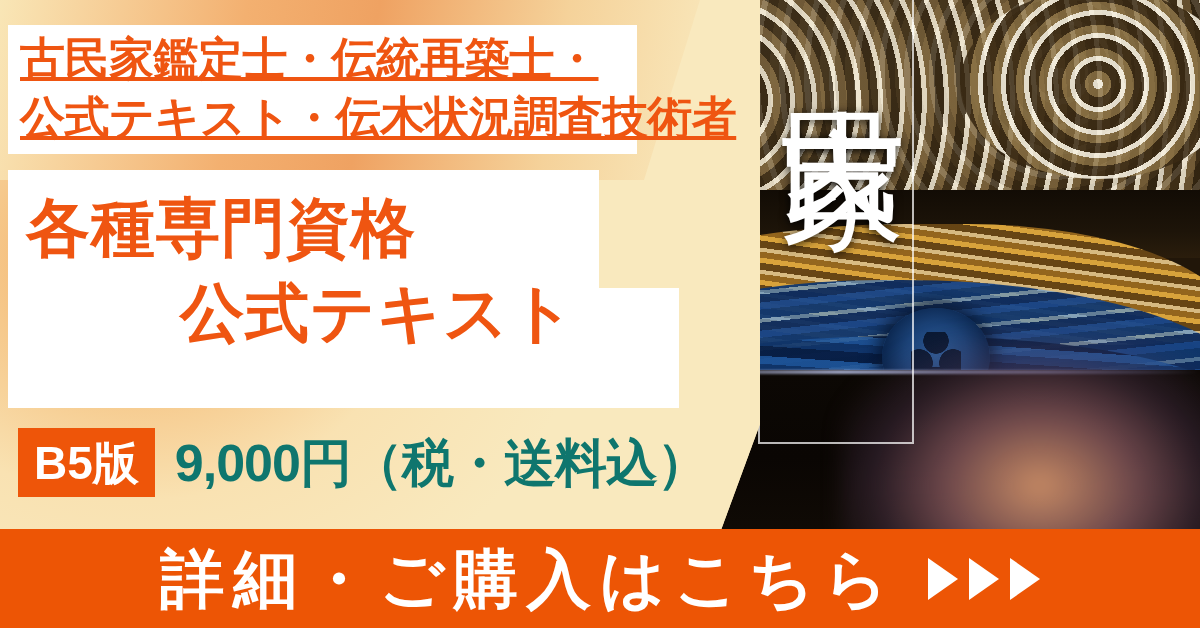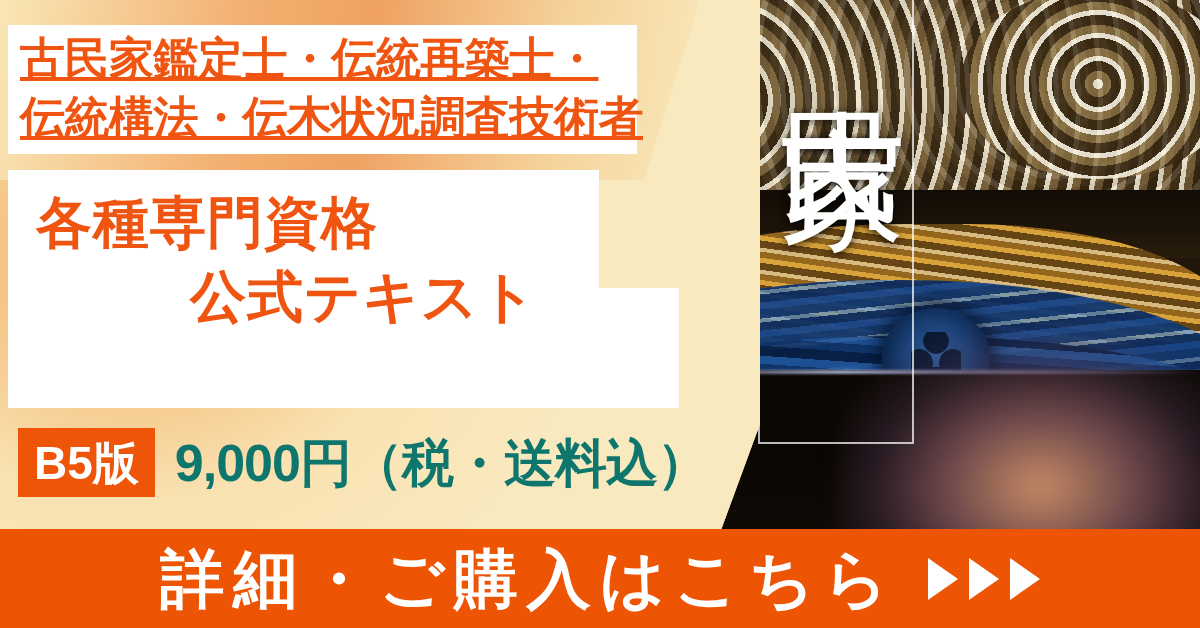--- a/index.html
+++ b/index.html
@@ -194,23 +194,23 @@
     letter-spacing: -0.5px;
     color: #ef5511;
     white-space: nowrap;
     text-decoration: underline;
   }
   .qual-text .ln { display: block; }
 
   
   .headline {
     position: absolute;
-    left: 32px; top: 186px;
+    left: 22px; top: 186px;
     width: 660px;
-    font-size: 56px;
+    font-size: 64px;
     font-weight: 700;
     line-height: 1.33;
     letter-spacing: 1px;
     color: #ef5511;
     white-space: nowrap;
   }
   .headline .h-ln1 { display: block; text-align: left; padding-left: 4px; }
   .headline .h-ln2 { display: block; text-align: left; padding-left: 158px; }
 
   
@@ -296,21 +296,21 @@
   </div>
 
   <div class="warm-bg"></div>
   <div class="warm-bg-top"></div>
 
   <div class="panel-top"></div>
   <div class="panel-mid"></div>
 
   <div class="qual-text">
     <span class="ln">古民家鑑定士・伝統再築士・</span>
-    <span class="ln">伝統構法・伝木状況調査技術者</span>
+    <span class="ln">公式テキスト・伝木状況調査技術者</span>
   </div>
 
   <div class="headline">
     <span class="h-ln1">各種専門資格</span>
     <span class="h-ln2">公式テキスト</span>
   </div>
 
   <div class="price-row">
     <span class="size-badge">B5版</span>
     <span class="price-text">9,000円（税・送料込）</span>

